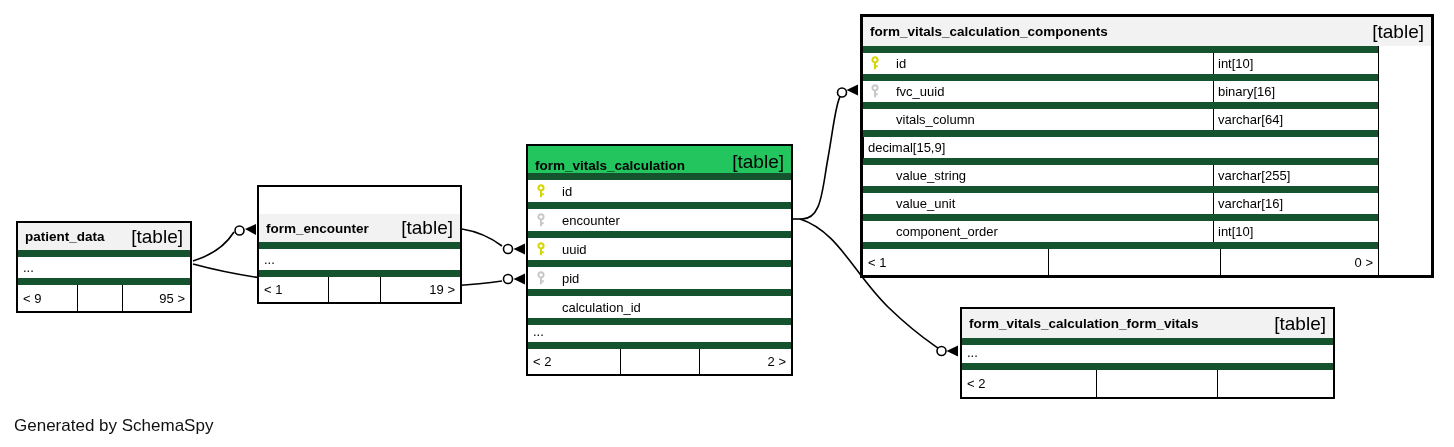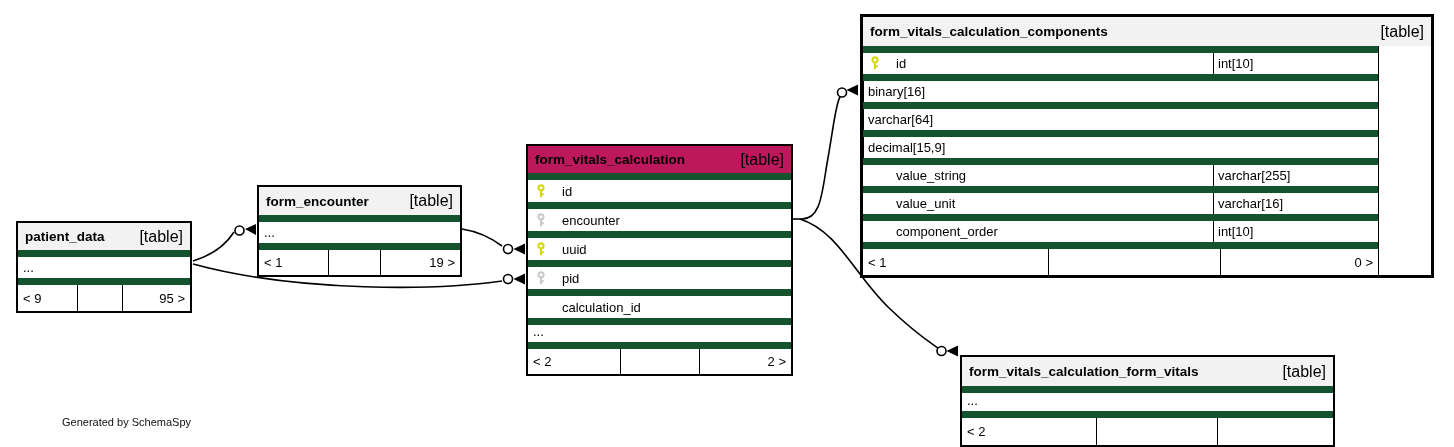--- a/index.html
+++ b/index.html
@@ -11,21 +11,21 @@
   .wires { position:absolute; left:0; top:0; pointer-events:none; }
 
   .tbl { position:absolute; box-sizing:border-box; border:2px solid #000; background:#fff; }
   .tbl--hl { border-width:3px; }
 
   .hdr {
     display:flex; justify-content:space-between; align-items:center;
     background:#f2f2f2; padding:0 7px; box-sizing:border-box; gap:16px;
   }
   .hdr-name { font-weight:700; font-size:13.5px; white-space:nowrap; }
-  .hdr-tag { font-size:16px; white-space:nowrap; }
+  .hdr-tag { font-size:19px; white-space:nowrap; }
 
   .rline { border-top:7px solid #14532d; }
 
   .col-row { display:flex; align-items:center; height:29px; padding-left:8px; box-sizing:border-box; }
   .key-slot { flex:0 0 26px; display:flex; align-items:center; }
   .key-icon svg { display:block; }
   .col-name { white-space:nowrap; }
 
   .ellipsis-row { display:flex; align-items:flex-end; padding:0 0 3px 5px; box-sizing:border-box; }
 
@@ -37,21 +37,21 @@
   .ftr-cell--last { flex:1; }
 
   
   .cmp-body { display:flex; align-items:stretch; }
   .cmp-left { flex:0 0 515px; width:515px; }
   .cmp-right { border-left:1px solid #000; flex:1; }
   .cmp-row { display:flex; height:28px; box-sizing:border-box; }
   .cmp-name { flex:0 0 350px; display:flex; align-items:center; padding-left:7px; box-sizing:border-box; }
   .cmp-type { border-left:1px solid #000; flex:1; display:flex; align-items:center; padding-left:4px; white-space:nowrap; }
 
-  .note { position:absolute; left:14px; top:416px; font-size:11px; color:#111;margin-left:48px; }
+  .note { position:absolute; left:14px; top:416px; font-size:17px; color:#111; }
 </style>
 </head>
 <body>
 
 <div class="canvas">
 
   <svg class="wires" width="1454" height="447" viewBox="0 0 1454 447">
     <g fill="none" stroke="#000" stroke-width="1.6">
 
       <path d="M193,261 C216,254 227,243 234,232"></path>
@@ -90,34 +90,34 @@
     </div>
     <div class="ellipsis-row rline" style="height:28px;">...</div>
     <div class="ftr rline" style="height:26px;">
       <div class="ftr-cell" style="flex:0 0 59px;">&lt; 9</div>
       <div class="ftr-cell ftr-cell--mid" style="flex:0 0 45px;"></div>
       <div class="ftr-cell ftr-cell--right ftr-cell--last">95 &gt;</div>
     </div>
   </div>
 
   <div class="tbl" id="t-encounter" style="left:257px; top:185px; width:205px;">
-    <div class="hdr" style="height: 28px; background: rgb(242, 242, 242);">
+    <div class="hdr" style="height: 28px; background: rgb(242, 242, 242); margin-top: 27px;">
       <span class="hdr-name">form_encounter</span>
       <span class="hdr-tag">[table]</span>
     </div>
     <div class="ellipsis-row rline" style="height:28px;">...</div>
     <div class="ftr rline" style="height:25px;">
       <div class="ftr-cell" style="flex:0 0 69px;">&lt; 1</div>
       <div class="ftr-cell ftr-cell--mid" style="flex:0 0 52px;"></div>
       <div class="ftr-cell ftr-cell--right ftr-cell--last">19 &gt;</div>
     </div>
   </div>
 
   <div class="tbl" id="t-fvc" style="left:526px; top:144px; width:267px;">
-    <div class="hdr" style="height: 27px; background: #be185d;">
+    <div class="hdr" style="height: 27px; background: #22c55e; align-items: flex-end;">
       <span class="hdr-name">form_vitals_calculation</span>
       <span class="hdr-tag">[table]</span>
     </div>
     <div class="col-row rline">
       <span class="key-slot">
           <span class="key-icon pk" style="color: rgb(214, 214, 0);">
         <svg width="10" height="17" viewBox="0 0 12 18">
               <circle cx="6" cy="4.6" r="3.1" fill="none" stroke="currentColor" stroke-width="2.4"></circle>
               <path d="M6 7.7 L6 16 M6 12.2 L9.3 12.2" stroke="currentColor" stroke-width="2.4" fill="none"></path>
             </svg>
@@ -185,23 +185,38 @@
                     <circle cx="6" cy="4.6" r="3.1" fill="none" stroke="currentColor" stroke-width="2.4"></circle>
                     <path d="M6 7.7 L6 16 M6 12.2 L9.3 12.2" stroke="currentColor" stroke-width="2.4" fill="none"></path>
                   </svg>
             </span>
               </span>
             <span class="col-name">id</span>
           </div>
           <div class="cmp-type">int[10]</div>
         </div>
         <div class="cmp-row rline">
+          <div class="cmp-name">
+            <span class="key-slot">
+                <span class="key-icon fk" style="color: rgb(200, 200, 200);">
+              <svg width="10" height="17" viewBox="0 0 12 18">
+                    <circle cx="6" cy="4.6" r="3.1" fill="none" stroke="currentColor" stroke-width="2.4"></circle>
+                    <path d="M6 7.7 L6 16 M6 12.2 L9.3 12.2" stroke="currentColor" stroke-width="2.4" fill="none"></path>
+                  </svg>
+            </span>
+              </span>
+            <span class="col-name">fvc_uuid</span>
+          </div>
           <div class="cmp-type">binary[16]</div>
         </div>
         <div class="cmp-row rline">
+          <div class="cmp-name">
+            <span class="key-slot"></span>
+            <span class="col-name">vitals_column</span>
+          </div>
           <div class="cmp-type">varchar[64]</div>
         </div>
         <div class="cmp-row rline">
           <div class="cmp-type">decimal[15,9]</div>
         </div>
         <div class="cmp-row rline">
           <div class="cmp-name">
             <span class="key-slot"></span>
             <span class="col-name">value_string</span>
           </div>
@@ -224,21 +239,21 @@
         <div class="ftr rline" style="height:26px;">
           <div class="ftr-cell" style="flex:0 0 185px;">&lt; 1</div>
           <div class="ftr-cell ftr-cell--mid" style="flex:0 0 172px;"></div>
           <div class="ftr-cell ftr-cell--right ftr-cell--last">0 &gt;</div>
         </div>
       </div>
       <div class="cmp-right"></div>
     </div>
   </div>
 
-  <div class="tbl" id="t-fv" style="left:960px; top:307px; width:375px;margin-top:48px;">
+  <div class="tbl" id="t-fv" style="left:960px; top:307px; width:375px;">
     <div class="hdr" style="height: 29px; background: rgb(242, 242, 242);">
       <span class="hdr-name">form_vitals_calculation_form_vitals</span>
       <span class="hdr-tag">[table]</span>
     </div>
     <div class="ellipsis-row rline" style="height:25px;">...</div>
     <div class="ftr rline" style="height:27px;">
       <div class="ftr-cell" style="flex:0 0 134px;">&lt; 2</div>
       <div class="ftr-cell ftr-cell--mid" style="flex:0 0 121px;"></div>
       <div class="ftr-cell ftr-cell--right ftr-cell--last"></div>
     </div>

